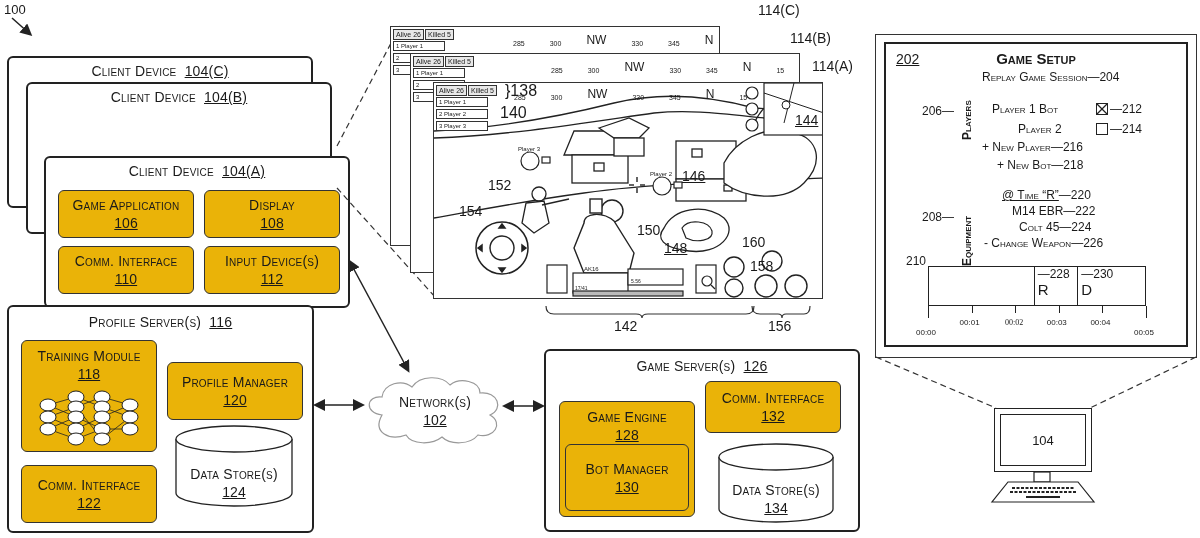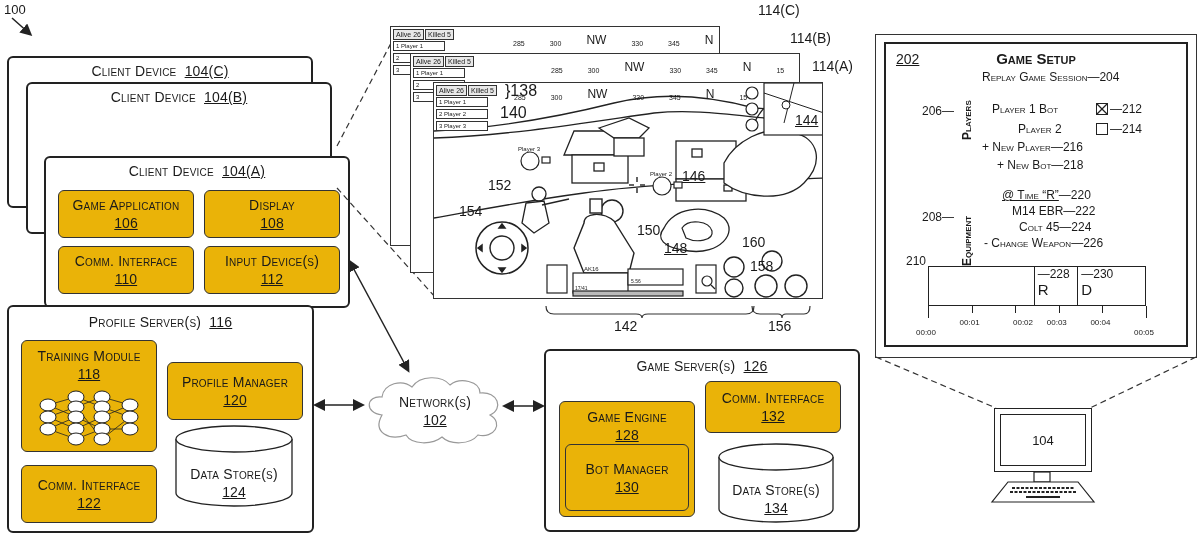--- a/index.html
+++ b/index.html
@@ -391,21 +391,21 @@
       <span class="abs" style="left:3px;top:14px;font-size:15px;">D</span>
       <span class="abs" style="left:3px;top:0;font-size:12px;white-space:nowrap;">—<span>230</span></span>
     </div>
   </div>
   <div class="abs" id="tick-area" style="left:42px;top:262px;width:218px;height:40px;">
       <div class="abs" style="left: 0px; top: 0px; width: 0px; height: 12px; border-left: 1.2px solid rgb(34, 34, 34);"></div>
       <div class="tick-label" style="left: -12px; top: 22px;">00:00</div>
       <div class="abs" style="left: 43.6px; top: 0px; width: 0px; height: 7px; border-left: 1.2px solid rgb(34, 34, 34);"></div>
       <div class="tick-label" style="left: 31.6px; top: 12px;">00:01</div>
       <div class="abs" style="left: 87.2px; top: 0px; width: 0px; height: 7px; border-left: 1.2px solid rgb(34, 34, 34);"></div>
-      <div class="tick-label" style="left: 85px; top: 12px;">00:02</div>
+      <div class="tick-label" style="left: 77px; top: 12px; font-family: Liberation Serif, serif;">00:02</div>
       <div class="abs" style="left: 130.8px; top: 0px; width: 0px; height: 7px; border-left: 1.2px solid rgb(34, 34, 34);"></div>
       <div class="tick-label" style="left: 118.8px; top: 12px;">00:03</div>
       <div class="abs" style="left: 174.4px; top: 0px; width: 0px; height: 7px; border-left: 1.2px solid rgb(34, 34, 34);"></div>
       <div class="tick-label" style="left: 162.4px; top: 12px;">00:04</div>
       <div class="abs" style="left: 218px; top: 0px; width: 0px; height: 12px; border-left: 1.2px solid rgb(34, 34, 34);"></div>
       <div class="tick-label" style="left: 206px; top: 22px;">00:05</div>
     </div>
 </div>
 
 <div class="abs" style="left:994px;top:408px;width:98px;height:64px;border:1.5px solid #222;background:#fff;">

